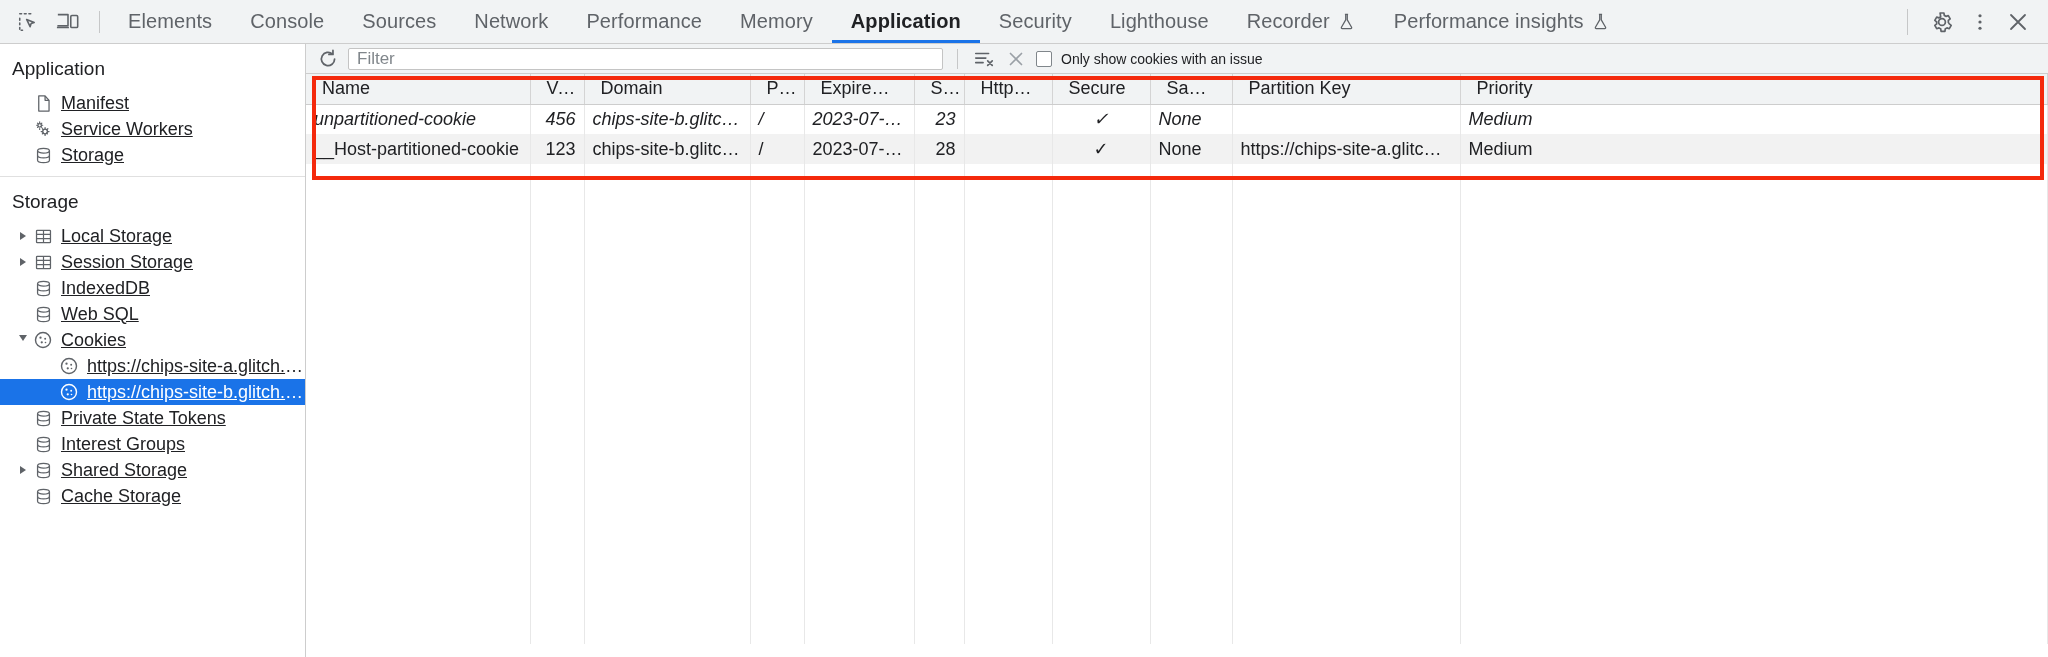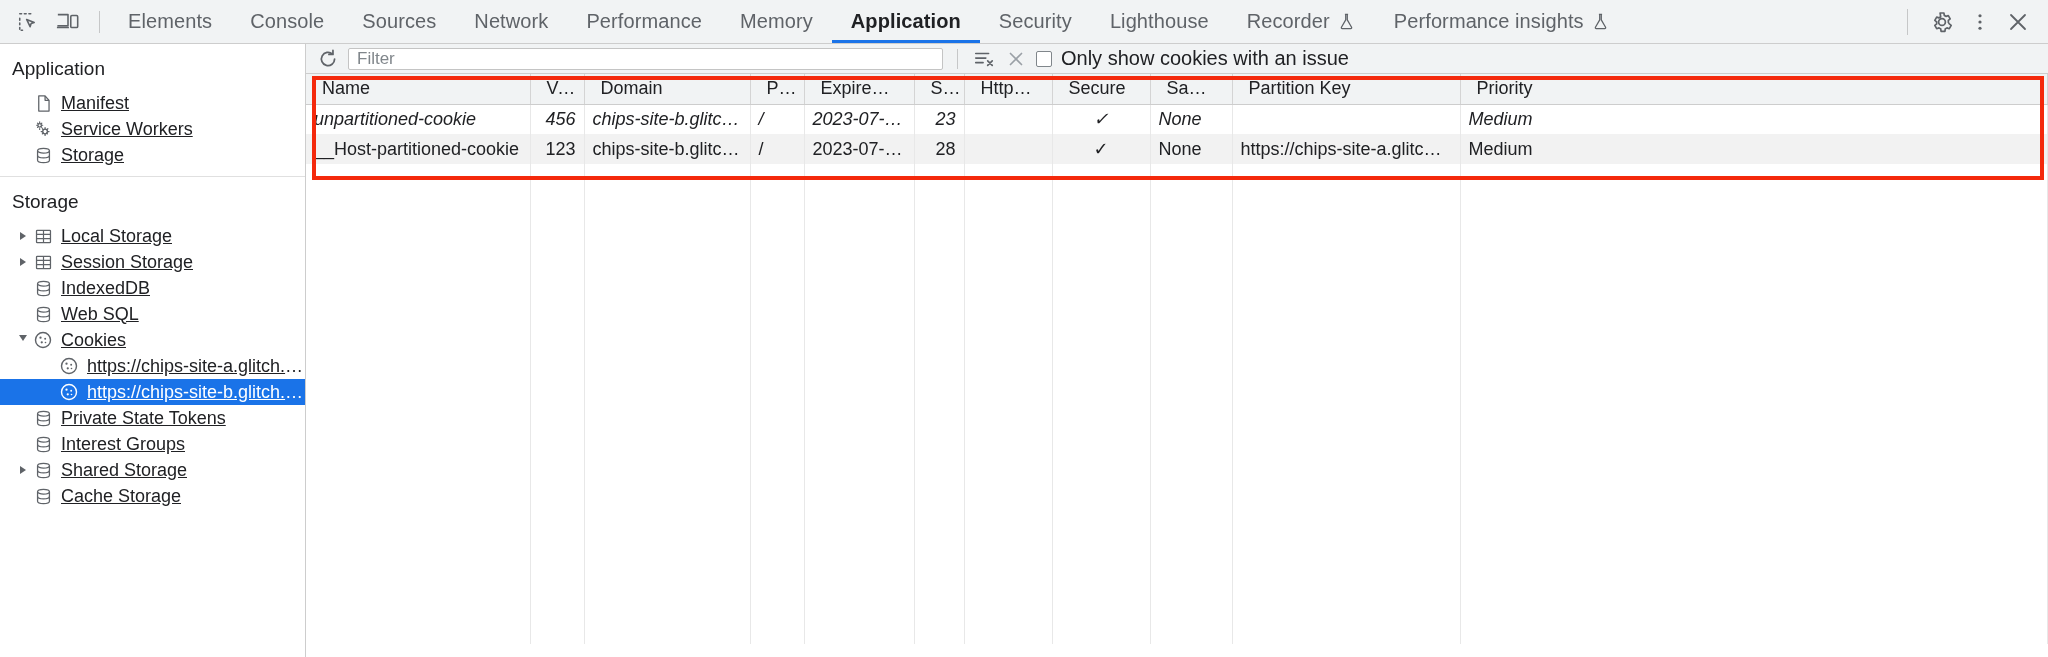--- a/index.html
+++ b/index.html
@@ -114,21 +114,21 @@
     font-size:17px;
     color:#202124;
     padding: 0 8px;
     font-family:"Liberation Sans", sans-serif;
     outline:none;
   }
   .filter-input::placeholder { color:#80868b; }
   .fb-sep { width:1px; height:20px; background:#c6c7c8; margin:0 6px; }
   .fb-check {
     display:flex; align-items:center; gap:9px;
-    font-size:20px; color:#202124; white-space:nowrap;
+    font-size:14px; color:#202124; white-space:nowrap;
   }
   .chk {
     width:16px; height:16px; border:1.5px solid #80868b;
     border-radius:2px; background:#fff;
   }
 
   
   .grid-wrap { flex:1; position:relative; overflow:hidden; }
   .redbox {
     position:absolute; left:6px; top:2px; right:4px; height:104px;

